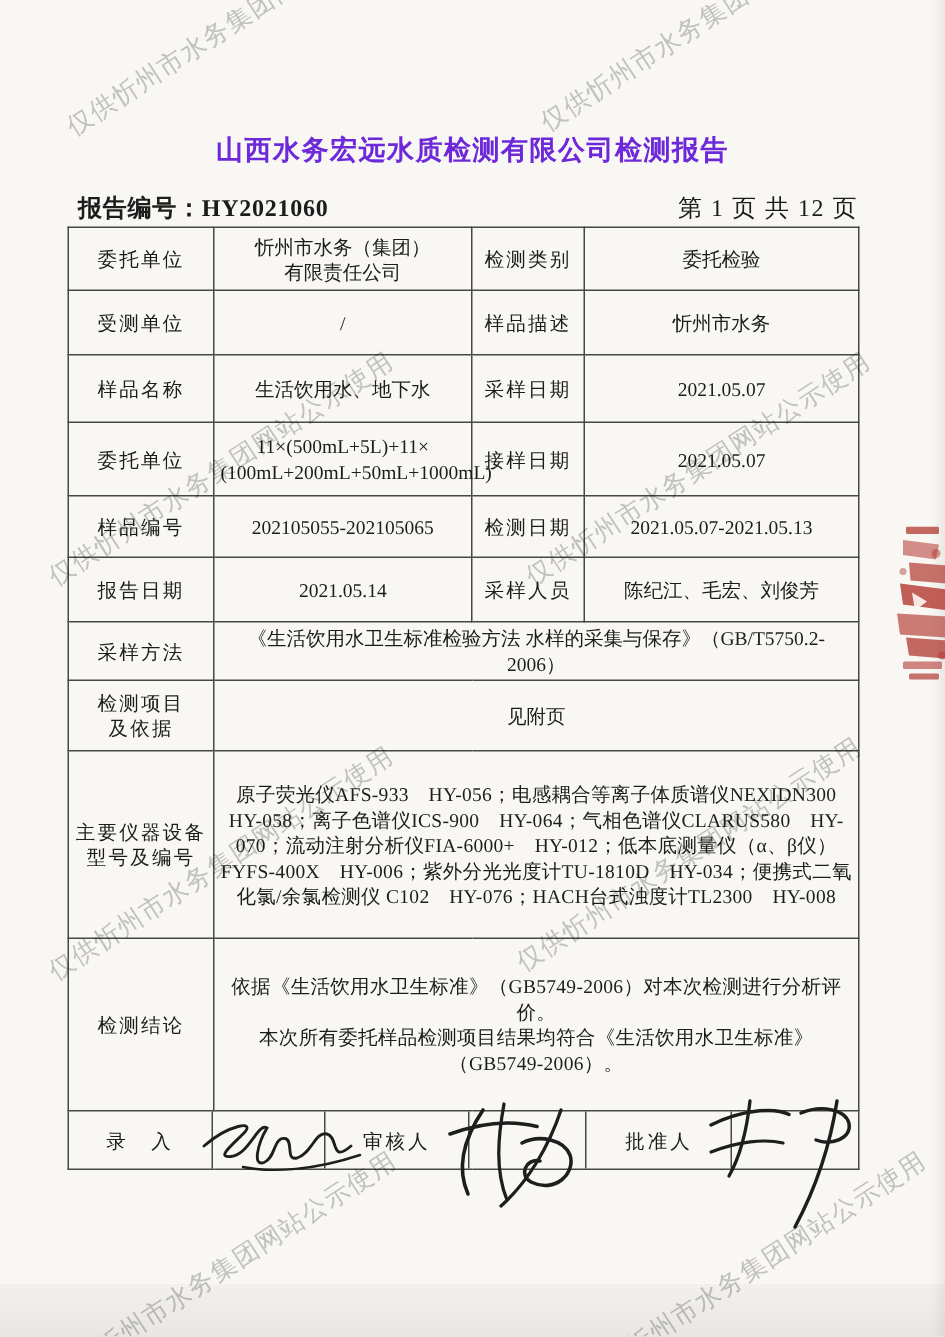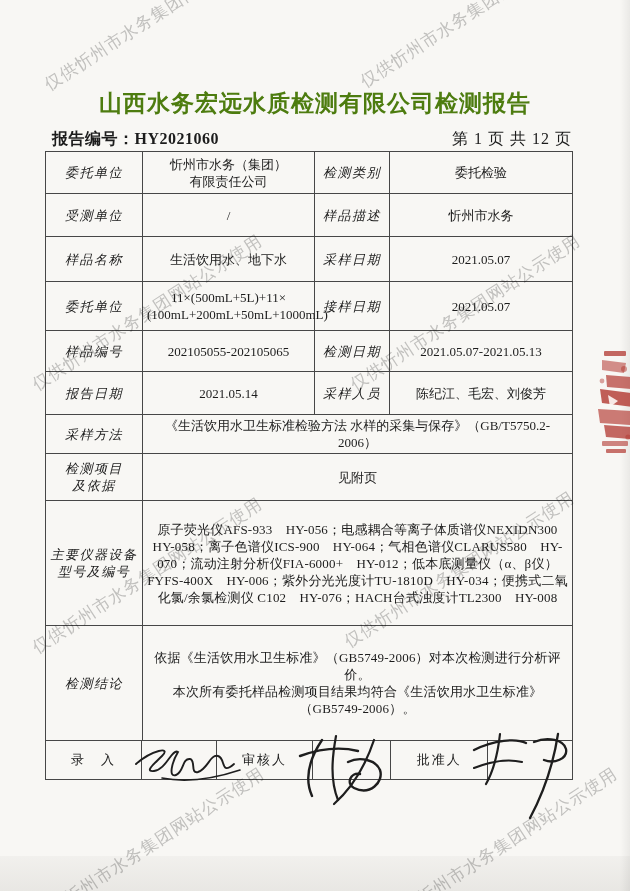--- a/index.html
+++ b/index.html
@@ -9,35 +9,35 @@
     font-family:"Liberation Serif","DejaVu Serif",serif;
     color:#1c1c1c;
   }
   .edge-shade-right{position:absolute;top:0;right:0;width:10px;height:100%;
     background:linear-gradient(to right,rgba(0,0,0,0),rgba(0,0,0,0.06));}
   .edge-shade-bottom{position:absolute;left:0;right:0;top:856px;height:35px;
     background:linear-gradient(rgba(120,115,108,0.05),rgba(120,115,108,0.12));}
   .title{
     position:absolute; top:88px; left:0; width:100%; text-align:center;
     font-family:"Liberation Sans","DejaVu Sans",sans-serif;
-    font-weight:700; font-size:23px; letter-spacing:1px; color:#4d7c0f;
+    font-weight:700; font-size:18px; letter-spacing:1px; color:#6d28d9;
   }
   .meta-line{position:absolute; top:129px; left:52px; width:520px; font-size:16px;}
   .meta-left{float:left; font-weight:600; letter-spacing:0.5px;}
   .meta-right{float:right; letter-spacing:1px;}
   table.report{
     position:absolute; left:45px; top:151px; width:527px;
     border-collapse:collapse; table-layout:fixed;
   }
   table.report td{
     border:1px solid #474747; text-align:center; vertical-align:middle;
     font-size:13px; padding:2px 4px; white-space:pre-line; line-height:17px;
     overflow:visible;
   }
-  td.lbl{letter-spacing:1.5px;font-style:italic;}
+  td.lbl{letter-spacing:1.5px;}
   td.small{font-size:12px;margin-top:32px;}
   td.leftblock{text-align:left; padding:8px 9px; font-size:12.5px; line-height:21px;
     vertical-align:top; letter-spacing:0.2px;}
   td.conc{padding-top:22px;}
   .sigflex{display:flex; height:38px; align-items:stretch;}
   .sigflex > div{box-sizing:border-box; border-left:1px solid #474747;
     display:flex; align-items:center; justify-content:center; font-size:13px; letter-spacing:2px;}
   .sigflex > div:first-child{border-left:none;}
   .sigcell{background:transparent;}
   .wm{
@@ -132,21 +132,21 @@
 型号及编号</td>
       <td colspan="3" class="leftblock">原子荧光仪AFS-933　HY-056；电感耦合等离子体质谱仪NEXIDN300　HY-058；离子色谱仪ICS-900　HY-064；气相色谱仪CLARUS580　HY-070；流动注射分析仪FIA-6000+　HY-012；低本底测量仪（α、β仪）FYFS-400X　HY-006；紫外分光光度计TU-1810D　HY-034；便携式二氧化氯/余氯检测仪 C102　HY-076；HACH台式浊度计TL2300　HY-008</td>
     </tr>
     <tr style="height:115px">
       <td class="lbl">检测结论</td>
       <td colspan="3" class="leftblock conc">依据《生活饮用水卫生标准》（GB5749-2006）对本次检测进行分析评价。
 本次所有委托样品检测项目结果均符合《生活饮用水卫生标准》
 （GB5749-2006）。</td>
     </tr>
     <tr style="height:38px">
-      <td colspan="4" style="padding:0; white-space:normal;font-family:Liberation Mono, monospace;">
+      <td colspan="4" style="padding:0; white-space:normal;">
         <div class="sigflex">
           <div style="width:95px" class="lbl">录　入</div>
           <div style="width:75px" class="sigcell"></div>
           <div style="width:97px" class="lbl">审核人</div>
           <div style="width:78px" class="sigcell"></div>
           <div style="width:97px" class="lbl">批准人</div>
           <div style="width:85px" class="sigcell"></div>
         </div>
       </td>
     </tr>

